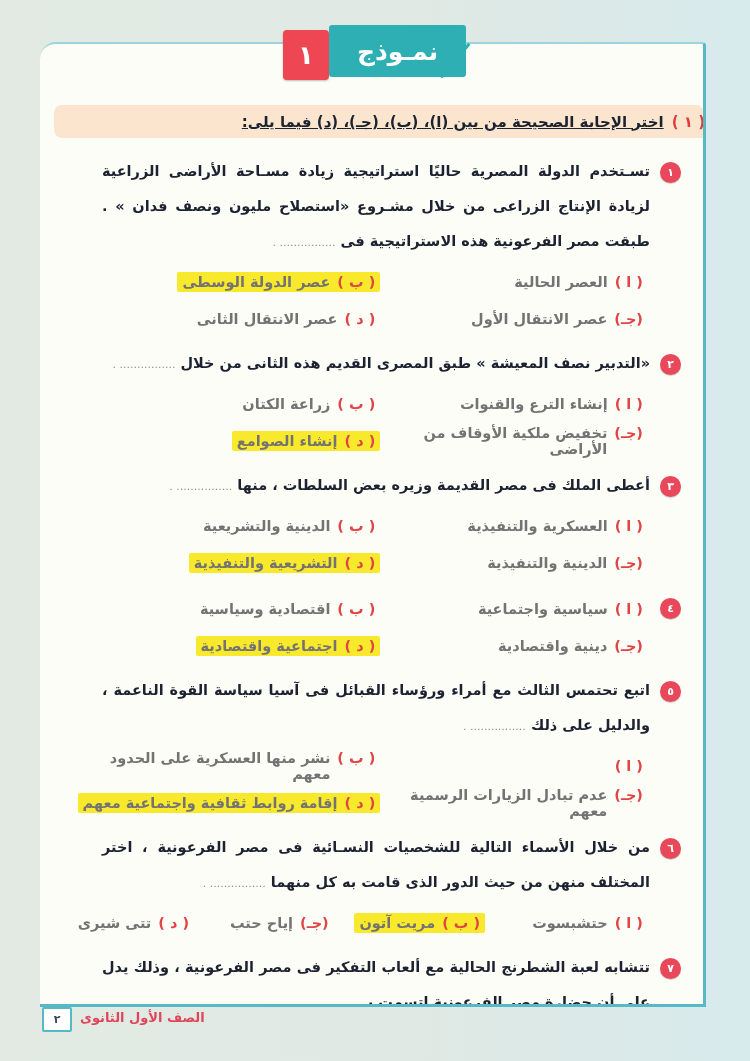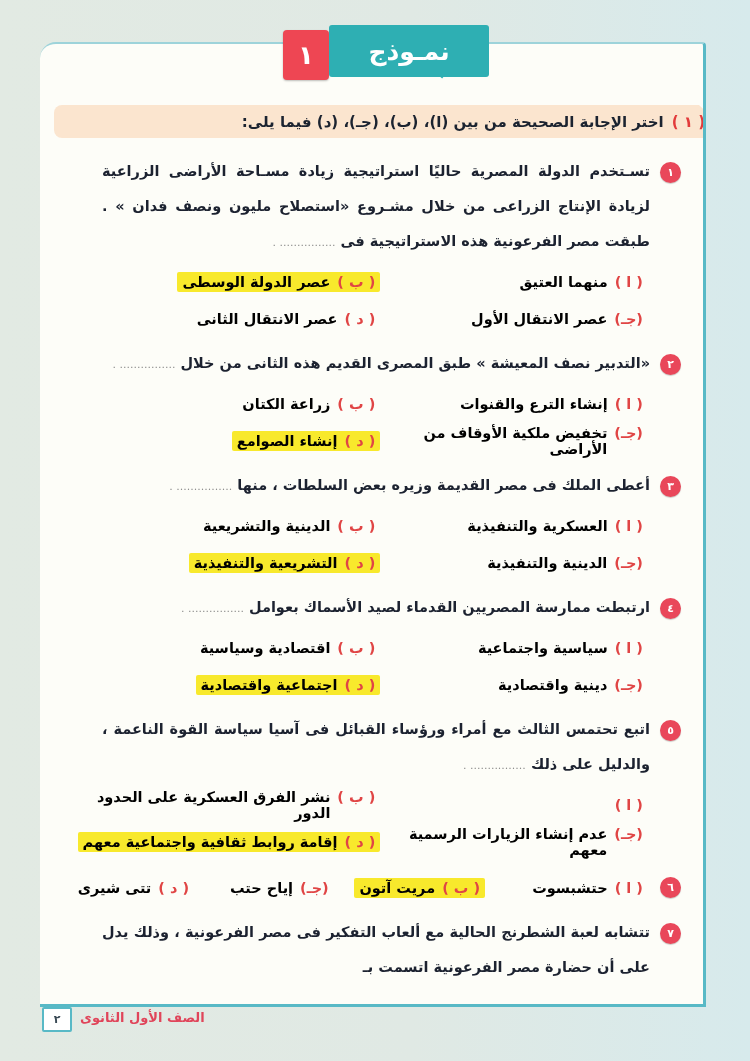--- a/index.html
+++ b/index.html
@@ -19,56 +19,56 @@
     overflow:hidden;
   }
   
   .banner{position:absolute;left:283px;top:25px;display:flex;direction:ltr;z-index:6;}
   .banner-num{
     width:46px;height:50px;margin-top:5px;background:#ee4653;color:#fff;
     font-size:26px;font-weight:bold;display:flex;align-items:center;justify-content:center;
     border-radius:4px;box-shadow:0 1px 2px rgba(0,0,0,.25);
   }
   .banner-label{
-    width:160px;height:52px;background:#2eafb3;color:#fff;
+    width:137px;height:52px;background:#2eafb3;color:#fff;
     font-size:25px;font-weight:bold;display:flex;align-items:center;justify-content:center;
     border-radius:3px;letter-spacing:1px;
   }
   .banner-tail{
     position:absolute;left:441px;top:76px;width:44px;height:3px;background:#2eafb3;
     transform:rotate(-50deg);transform-origin:0 50%;z-index:5;
   }
   
   .strip{
     position:absolute;left:14px;right:-16px;top:61px;height:33px;z-index:4;
     background:#fbe5cf;direction:rtl;display:flex;align-items:center;gap:8px;
     padding:0 14px 0 26px;border-radius:8px 3px 3px 8px;
     clip-path:polygon(0 0,calc(100% - 20px) 0,100% 55%,100% 100%,0 100%);
     font-weight:bold;font-size:15px;
   }
   .strip-num{color:#e23b3b;white-space:nowrap;}
-  .strip-txt{color:#1b2330;}
+  .strip-txt{color:#1b2330;text-decoration:underline;}
   
   .content{position:absolute;top:110px;right:20px;left:26px;direction:rtl;}
   .q{position:relative;padding-right:33px;margin-bottom:9px;}
   .qnum{
     position:absolute;right:2px;top:8px;width:21px;height:21px;border-radius:50%;
     background:#e9475a;color:#fff;font-size:11px;font-weight:bold;
     display:flex;align-items:center;justify-content:center;box-shadow:0 1px 1px rgba(0,0,0,.2);
   }
   .qtext{font-size:14.5px;font-weight:bold;color:#1c2230;line-height:35px;text-align:justify;margin-left:36px;}
   .dots{color:#8f8f8f;font-size:11px;letter-spacing:1px;font-weight:normal;}
   .opts{display:grid;margin-top:3px;padding-right:2px;}
   .cols2{grid-template-columns:46% 54%;}
   .cols4{grid-template-columns:28% 26% 24% 22%;}
   .opt{height:37px;display:flex;align-items:center;font-size:14.5px;font-weight:bold;}
   .optin{display:inline-flex;align-items:baseline;gap:7px;padding:2px 5px;border-radius:2px;}
   .optin.hl{background:#f8e92c;}
   .letter{color:#e04545;white-space:nowrap;}
-  .otext{color:#000000;}
+  .otext{color:#737373;}
   
   .page-box{
     position:absolute;left:42px;top:1007px;width:26px;height:21px;background:#fff;
     border:2px solid #58b9c6;border-radius:2px;display:flex;align-items:center;justify-content:center;
     font-size:11px;font-weight:bold;color:#3a4a55;z-index:3;
   }
   .grade{position:absolute;left:80px;top:1010px;color:#e0455a;font-size:13px;font-weight:bold;z-index:3;text-align:right;}
 </style>
 </head>
 <body>
@@ -84,21 +84,21 @@
   <div class="q">
     <span class="qnum">١</span>
     <div class="qtext">
       <span class="qbody">تسـتخدم الدولة المصرية حاليًا استراتيجية زيادة مسـاحة الأراضى الزراعية لزيادة الإنتاج الزراعى من خلال مشـروع «استصلاح مليون ونصف فدان » . طبقت مصر الفرعونية هذه الاستراتيجية فى </span>
       <span class="dots">................ .</span>
     </div>
     <div class="opts cols2">
   <div class="opt">
     <span class="optin">
       <span class="letter">( ا )</span>
-      <span class="otext">منهما العتيق</span>
+      <span class="otext">العصر الحالية</span>
     </span>
   </div>
 
   <div class="opt">
     <span class="optin hl">
       <span class="letter">( ب )</span>
       <span class="otext">عصر الدولة الوسطى</span>
     </span>
   </div>
 
@@ -187,24 +187,20 @@
     <span class="optin hl">
       <span class="letter">( د )</span>
       <span class="otext">التشريعية والتنفيذية</span>
     </span>
   </div>
 </div>
   </div>
 
   <div class="q">
     <span class="qnum">٤</span>
-    <div class="qtext">
-      <span class="qbody">ارتبطت ممارسة المصريين القدماء لصيد الأسماك بعوامل </span>
-      <span class="dots">................ .</span>
-    </div>
     <div class="opts cols2">
   <div class="opt">
     <span class="optin">
       <span class="letter">( ا )</span>
       <span class="otext">سياسية واجتماعية</span>
     </span>
   </div>
 
   <div class="opt">
     <span class="optin">
@@ -238,42 +234,46 @@
     <div class="opts cols2">
   <div class="opt">
     <span class="optin">
       <span class="letter">( ا )</span>
     </span>
   </div>
 
   <div class="opt">
     <span class="optin">
       <span class="letter">( ب )</span>
-      <span class="otext">نشر الفرق العسكرية على الحدود الدور</span>
-    </span>
-  </div>
-
-  <div class="opt">
-    <span class="optin">
-      <span class="letter">(جـ)</span>
-      <span class="otext">عدم إنشاء الزيارات الرسمية معهم</span>
+      <span class="otext">نشر منها العسكرية على الحدود معهم</span>
+    </span>
+  </div>
+
+  <div class="opt">
+    <span class="optin">
+      <span class="letter">(جـ)</span>
+      <span class="otext">عدم تبادل الزيارات الرسمية معهم</span>
     </span>
   </div>
 
   <div class="opt">
     <span class="optin hl">
       <span class="letter">( د )</span>
       <span class="otext">إقامة روابط ثقافية واجتماعية معهم</span>
     </span>
   </div>
 </div>
   </div>
 
   <div class="q">
     <span class="qnum">٦</span>
+    <div class="qtext">
+      <span class="qbody">من خلال الأسماء التالية للشخصيات النسـائية فى مصر الفرعونية ، اختر المختلف منهن من حيث الدور الذى قامت به كل منهما </span>
+      <span class="dots">................ .</span>
+    </div>
     <div class="opts cols4">
   <div class="opt">
     <span class="optin">
       <span class="letter">( ا )</span>
       <span class="otext">حتشبسوت</span>
     </span>
   </div>
 
   <div class="opt">
     <span class="optin hl">

